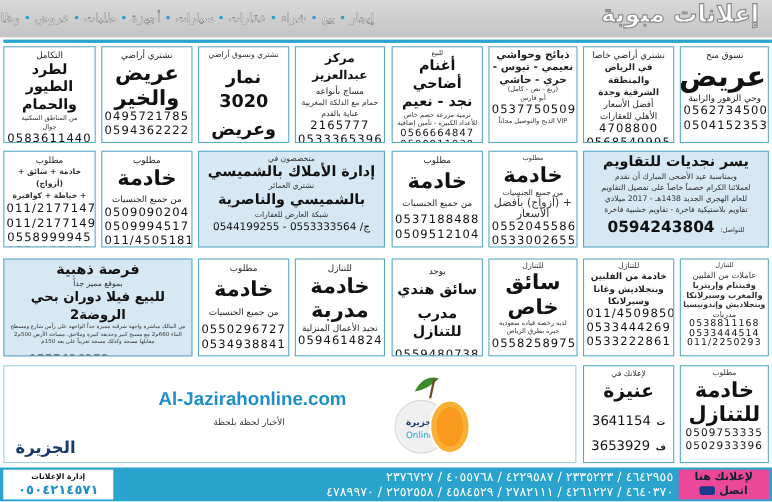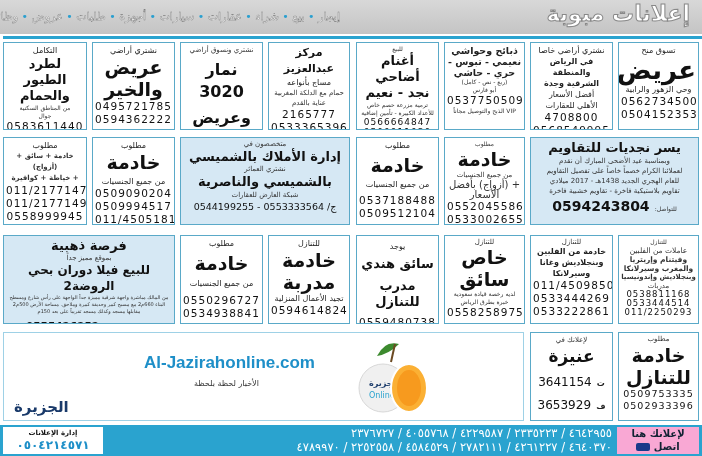--- a/index.html
+++ b/index.html
@@ -14,21 +14,21 @@
 .box.blue{background:#d6e8f4}
 .sm{font-size:8px;line-height:11px;color:#222}
 .xs{font-size:6px;line-height:8px;color:#333}
 .big{font-size:19px;font-weight:bold;line-height:22px}
 .huge{font-size:26px;font-weight:bold;line-height:28px;letter-spacing:2px}
 .mid{font-size:13px;font-weight:bold;line-height:16px}
 .ph{font-size:10.5px;line-height:13px;letter-spacing:1px;font-family:"DejaVu Sans",sans-serif;direction:ltr}
 .phb{font-size:14px;line-height:17px;letter-spacing:1px;direction:ltr;font-weight:bold}
 .bottom-bar{position:absolute;left:0;top:425px;width:702px;height:31px;background:#2aa3cf}
 .bb-left{position:absolute;left:3px;top:2px;width:100px;height:27px;background:#fff;direction:rtl;text-align:center}
-.bb-right{position:absolute;right:3px;top:2px;width:82px;height:27px;background:#f9a8d4;direction:rtl;text-align:center}
+.bb-right{position:absolute;right:3px;top:2px;width:82px;height:27px;background:#ec4899;direction:rtl;text-align:center}
 .bb-nums{position:absolute;left:108px;right:90px;top:1px;color:#fff;font-size:11.5px;line-height:14px;text-align:right;direction:ltr;letter-spacing:1px;white-space:nowrap;overflow:hidden}
 .banner{position:absolute;left:3px;top:332px;width:521px;height:89px;border:1.5px solid #9ed1e6;background:#fff}
 .orange{position:absolute;left:355px;top:338px;width:75px;height:80px}
 </style>
 </head>
 <body>
 
 <div class="header">
   <div class="title">إعلانات مبوبة</div>
   <div class="cats">
@@ -174,22 +174,22 @@
   <div class="xs" style="font-size:7px">للتنازل</div>
   <div class="sm" style="font-weight:bold">خادمة من الفلبين</div>
   <div class="sm" style="font-weight:bold">وبنجلاديش وغانا</div>
   <div class="sm" style="font-weight:bold">وسيرلانكا</div>
   <div class="ph">011/4509850</div>
   <div class="ph">0533444269</div>
   <div class="ph">0533222861</div>
 </div>
 <div class="box" style="left:444px;top:235px;width:81px;height:89px">
   <div class="xs" style="font-size:7px">للتنازل</div>
+  <div class="big">سائق</div>
   <div class="big">خاص</div>
-  <div class="big">سائق</div>
   <div class="xs">لديه رخصة قيادة سعودية</div>
   <div class="xs">خبرة بطرق الرياض</div>
   <div class="ph">0558258975</div>
 </div>
 <div class="box" style="left:356px;top:235px;width:83px;height:89px">
   <div class="sm" style="margin-top:3px">يوجد</div>
   <div class="mid" style="margin-top:4px">سائق هندي</div>
   <div class="mid" style="margin-top:6px">مدرب للتنازل</div>
   <div class="ph" style="margin-top:6px">0559480738</div>
 </div>

